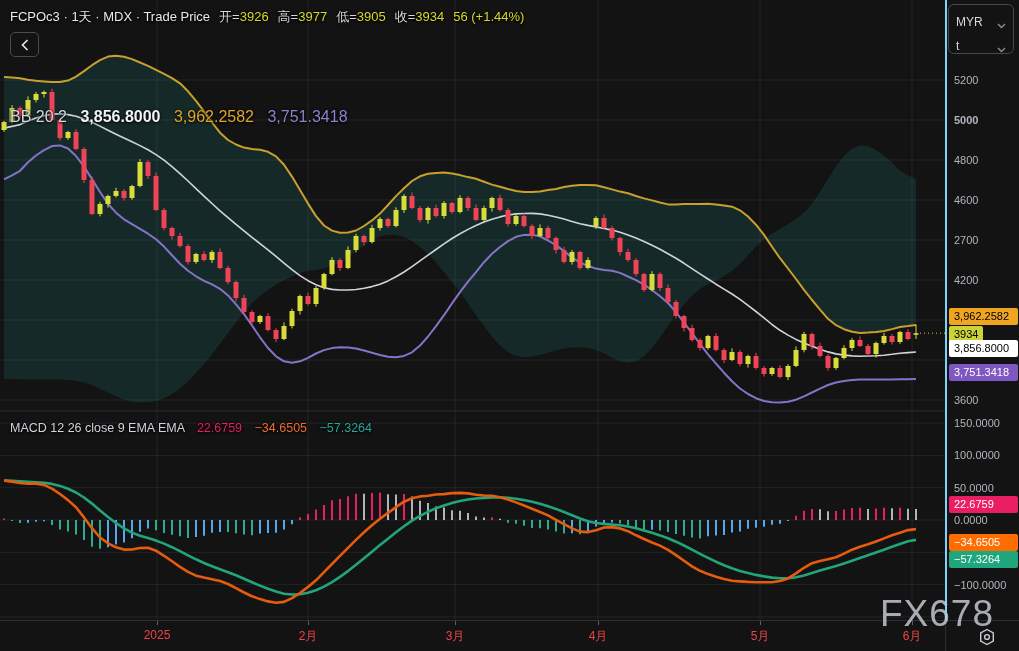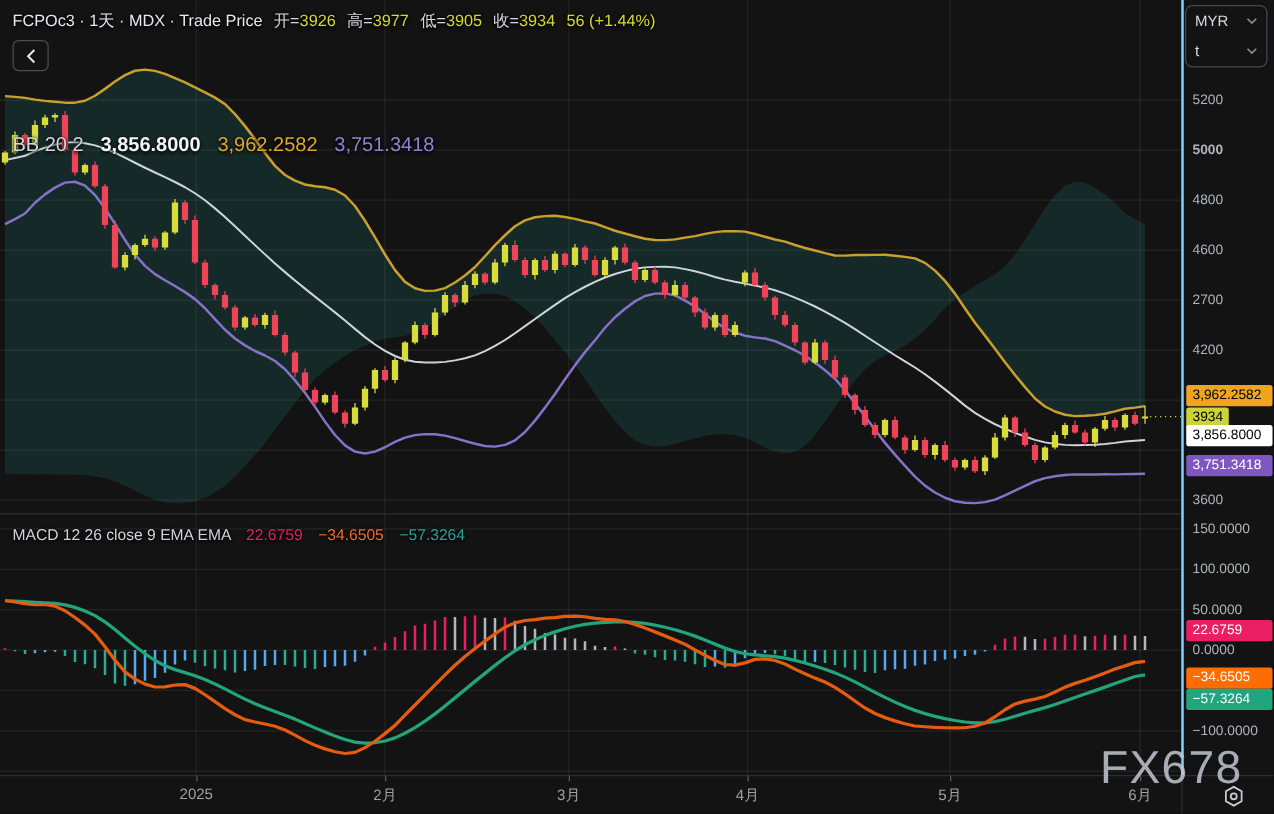--- a/index.html
+++ b/index.html
@@ -24,28 +24,28 @@
   #row-macd .macd{color:#ef6c30;}
   #row-macd .sig{color:#26a69a;}
   
   #price-axis{position:absolute;left:945px;top:0;width:74px;height:620px;border-left:2px solid #7dd3fc;z-index:2;}
   .tick{position:absolute;left:7px;color:#b2b5be;font-size:11px;line-height:14px;}
   .chip{position:absolute;left:2px;height:17px;line-height:17px;font-size:11px;border-radius:2px;
         padding:0 5px;box-sizing:border-box;z-index:2;}
   .chip.full{width:69px;}
   
   #time-axis{position:absolute;left:0;top:620px;width:1019px;height:31px;border-top:1px solid #2a2e39;z-index:2;}
-  .tlabel{position:absolute;top:7px;transform:translateX(-50%);color:#a3a3a3;font-size:12px;}
+  .tlabel{position:absolute;top:7px;transform:translateX(-50%);color:#ef4444;font-size:12px;}
   .tmark{position:absolute;top:0;width:1px;height:4px;background:#5a5e66;}
   #axis-corner-line{position:absolute;left:945px;top:0;width:1px;height:31px;background:#2a2e39;}
   #hex-icon{position:absolute;left:975px;top:4px;cursor:pointer;}
   
   #cur-box{position:absolute;left:948px;top:4px;width:66px;height:50px;border:1px solid #45484f;
       border-radius:6px;z-index:5;background:#131313;box-sizing:border-box;}
-  .cur-row{height:24px;display:flex;align-items:center;padding:0 7px;justify-content:space-between;
+  .cur-row{height:24px;display:flex;align-items:flex-end;padding:0 7px;justify-content:space-between;
       color:#d6d9df;font-size:12px;cursor:pointer;}
   
   #watermark{position:absolute;right:25px;bottom:16px;z-index:4;color:#c3c8d2;opacity:.85;
       font-size:37px;letter-spacing:1px;}
 </style>
 </head>
 <body>
 
 <div id="app">
 

